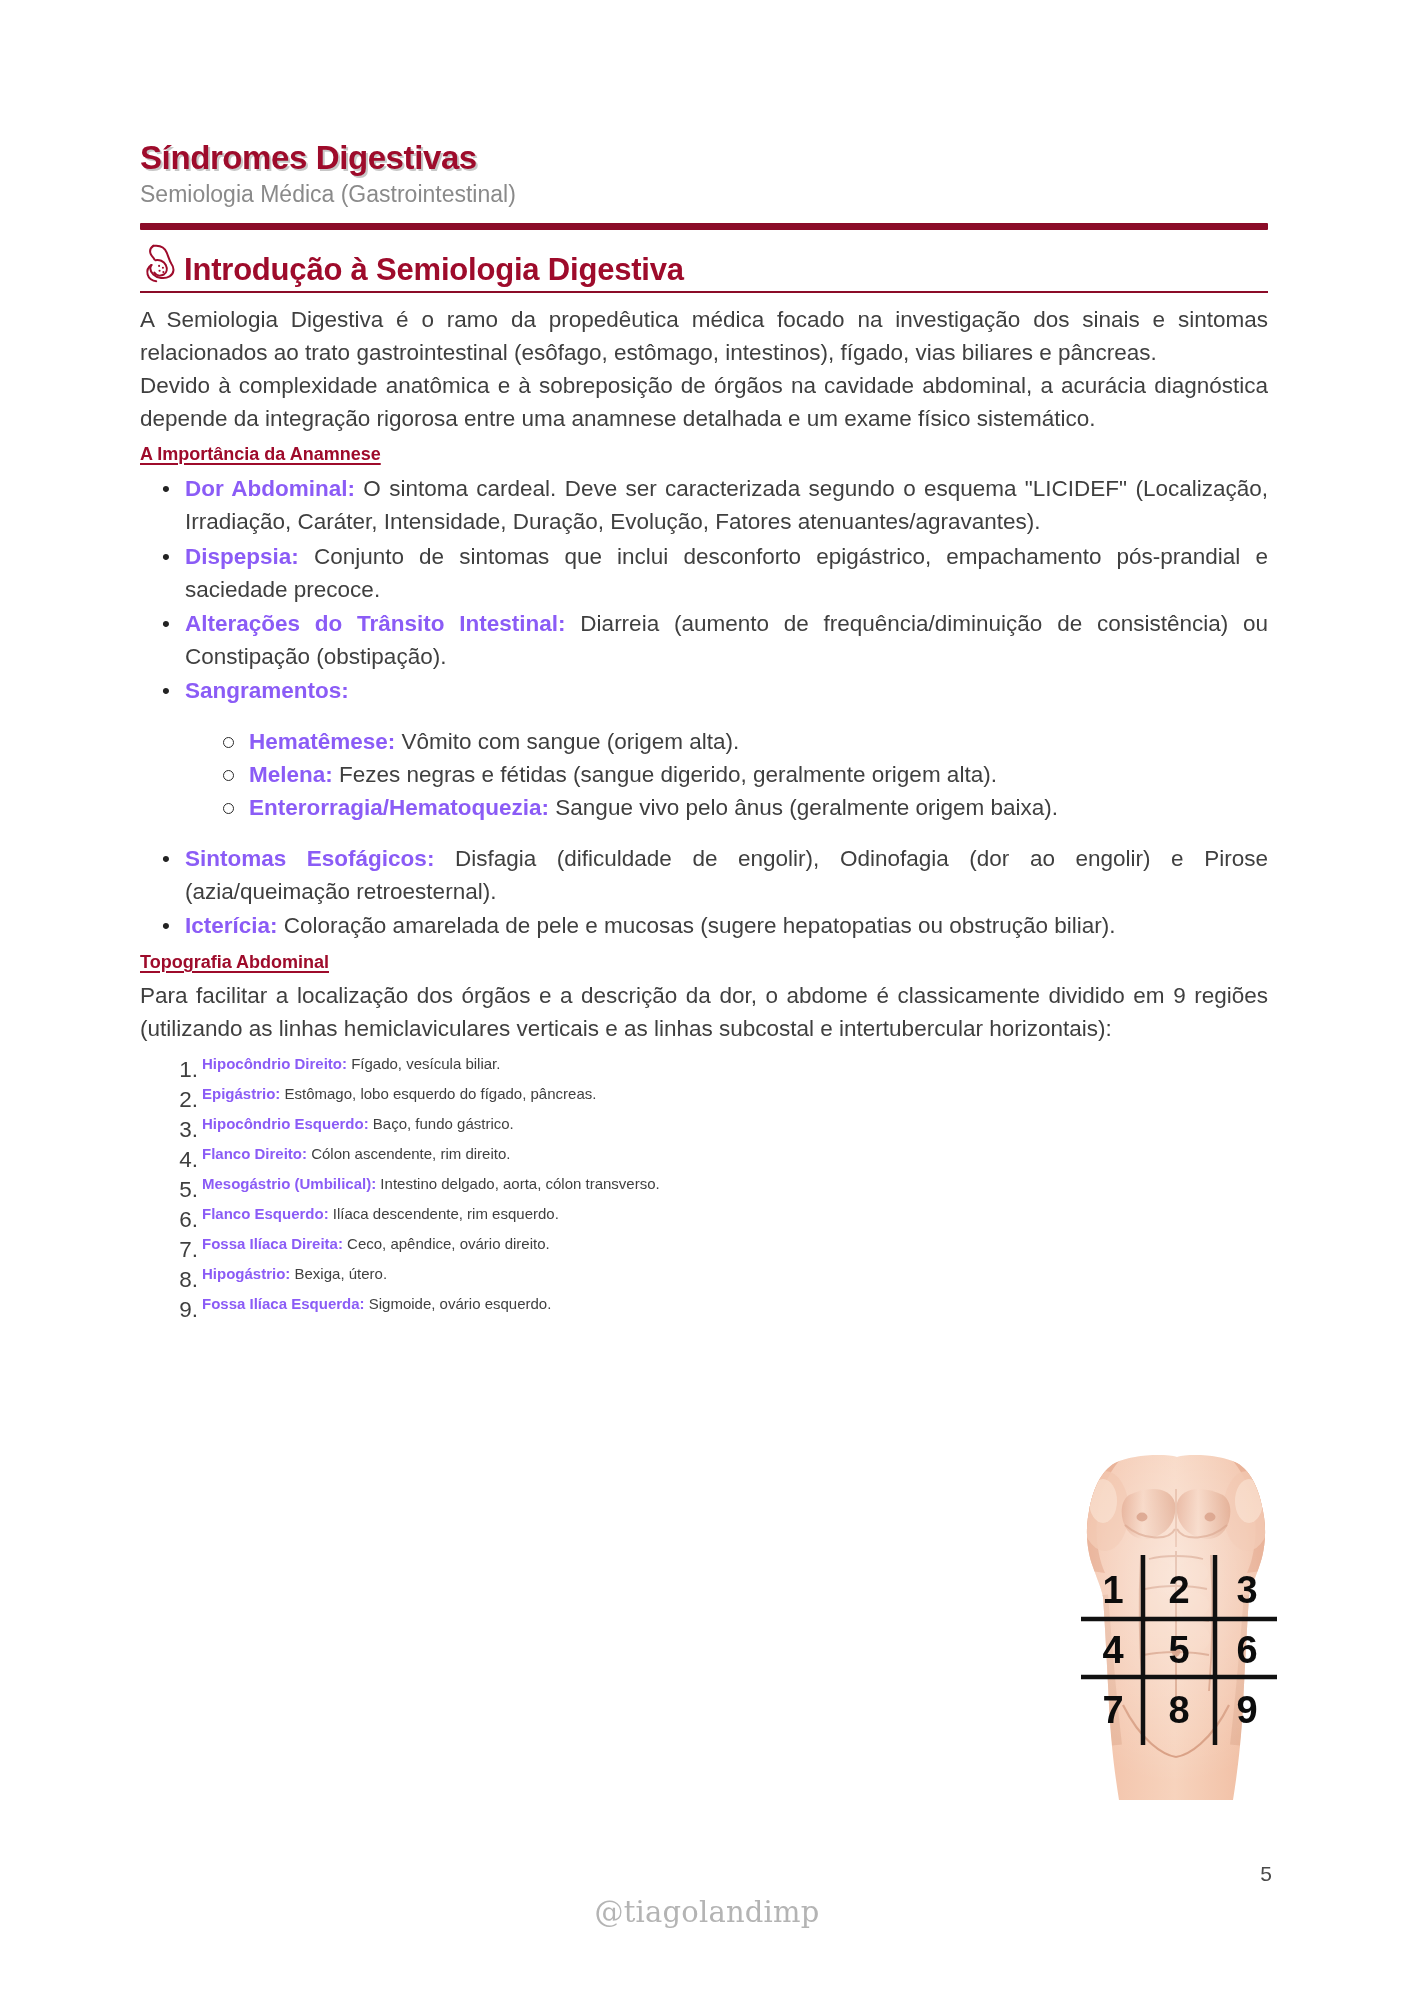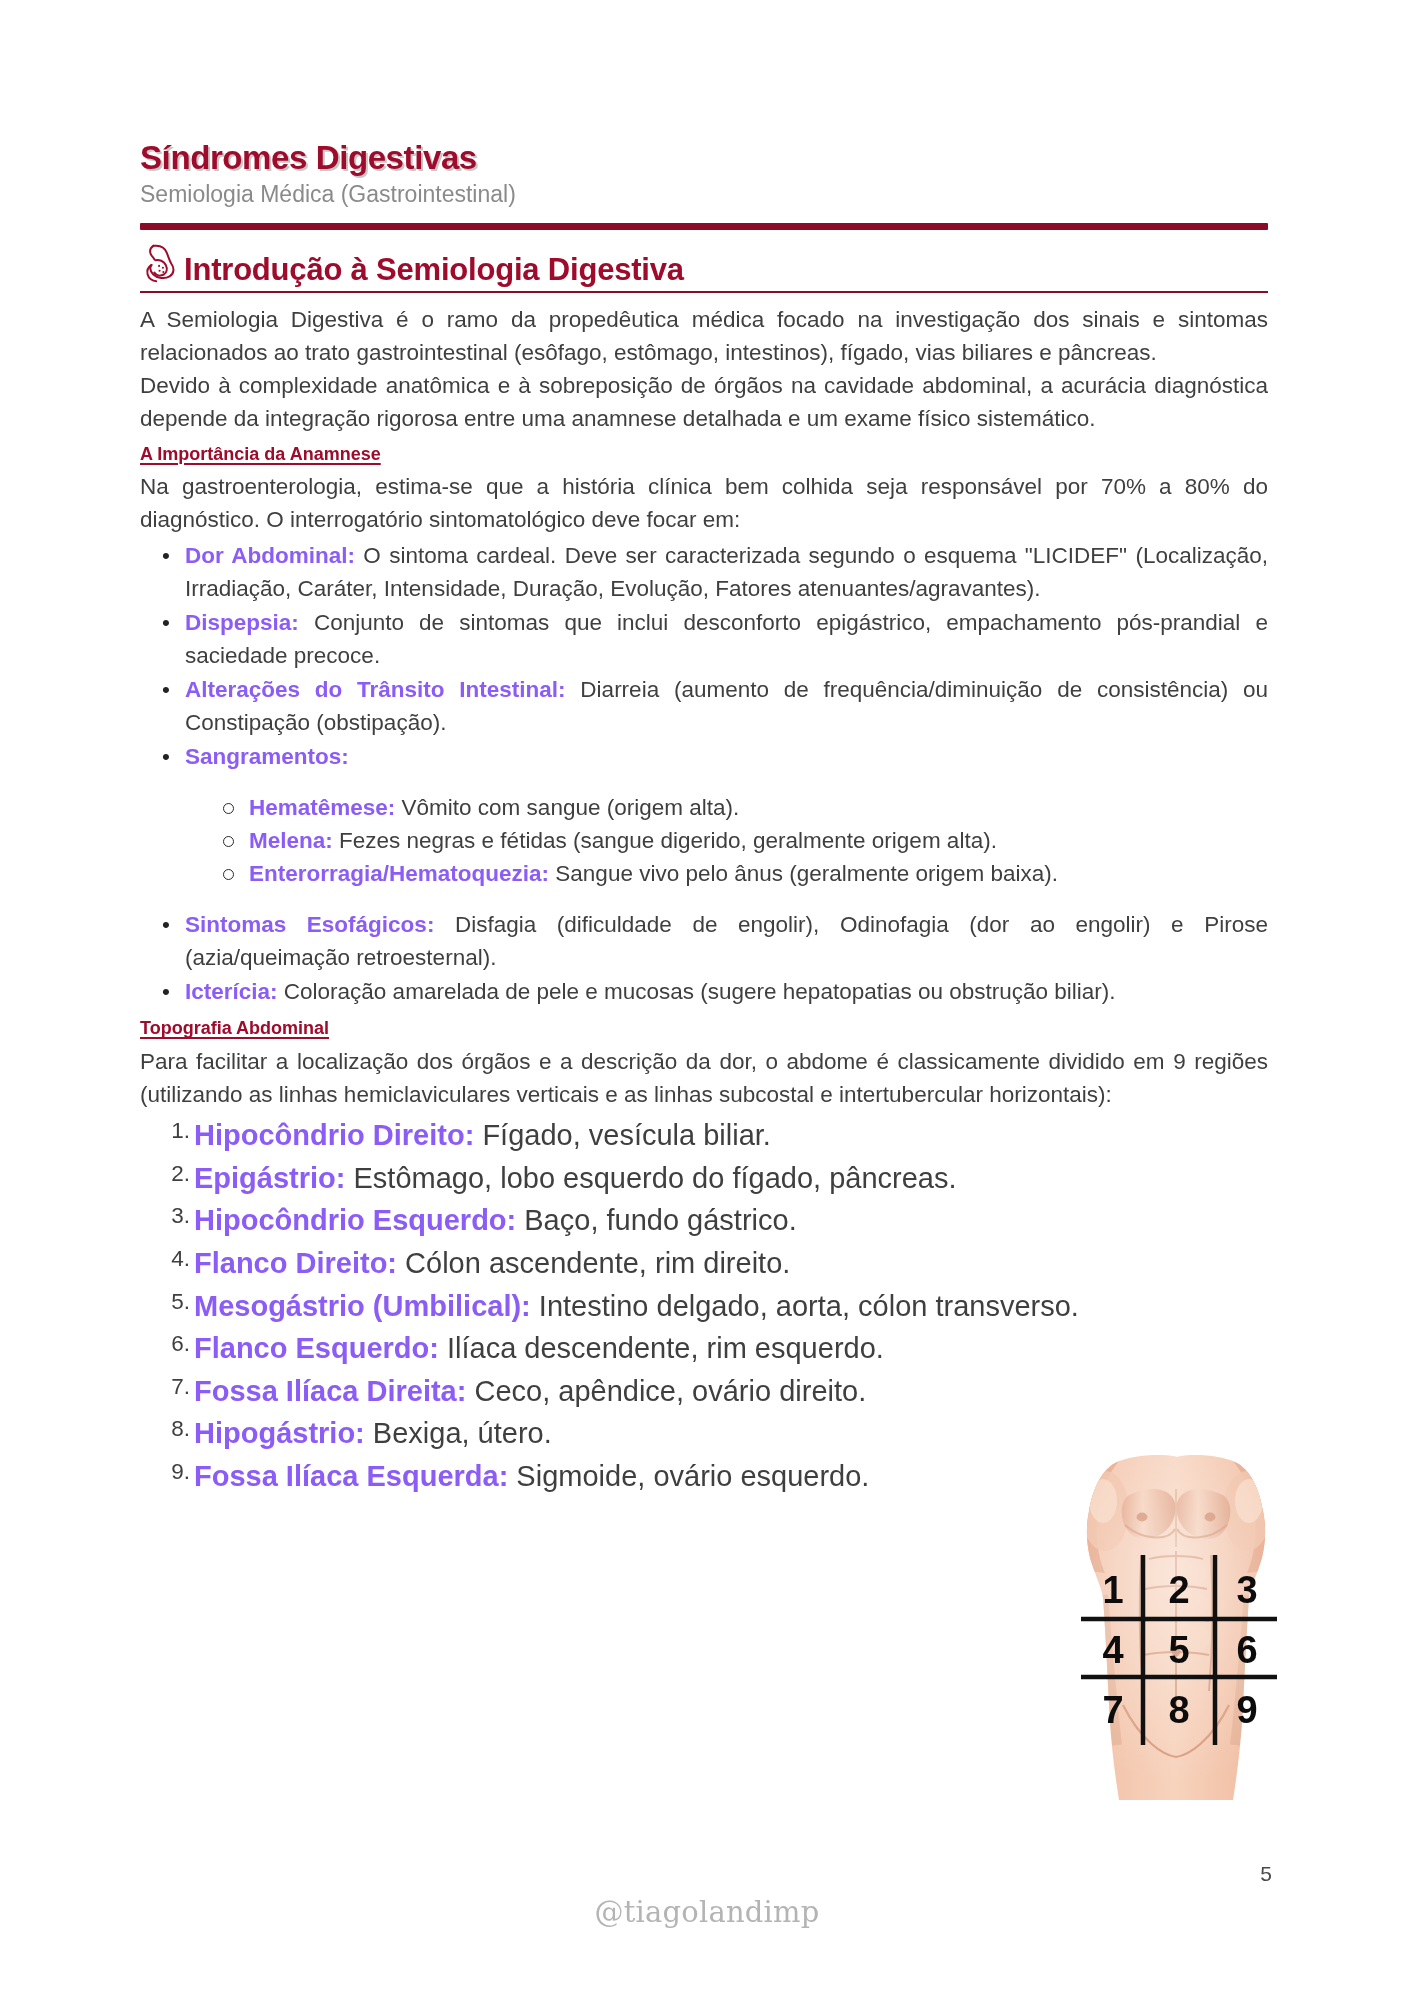--- a/index.html
+++ b/index.html
@@ -160,24 +160,24 @@
   ol.numbered {
     list-style: none;
     counter-reset: topo;
     margin: 3px 0 0 0;
     padding: 0;
   }
   ol.numbered > li {
     counter-increment: topo;
     position: relative;
     padding-left: 54px;
-    font-size: 29px;
+    font-size: 15px;
     line-height: 1.47;
     color: #3f3f3f;
-    margin: 0;
+    margin: 8px;
   }
   ol.numbered > li::before {
     content: counter(topo) ".";
     position: absolute;
     left: 16px;
     top: 0;
     width: 34px;
     text-align: right;
     color: #3f3f3f;
     font-size: 22.5px;
@@ -245,21 +245,20 @@
       <span class="section-title">Introdução à Semiologia Digestiva</span>
     </div>
     <div class="rule-thin"></div>
 
     <p class="body">A Semiologia Digestiva é o ramo da propedêutica médica focado na investigação dos sinais e sintomas relacionados ao trato gastrointestinal (esôfago, estômago, intestinos), fígado, vias biliares e pâncreas.</p>
     <p class="body">Devido à complexidade anatômica e à sobreposição de órgãos na cavidade abdominal, a acurácia diagnóstica depende da integração rigorosa entre uma anamnese detalhada e um exame físico sistemático.</p>
 
     <span class="sub-head-wrap">
       <h3 class="sub-head">A Importância da Anamnese</h3>
     </span>
-    <p class="body">Na gastroenterologia, estima-se que a história clínica bem colhida seja responsável por 70% a 80% do diagnóstico. O interrogatório sintomatológico deve focar em:</p>
 
     <ul class="bullets">
 
       <li>
         <span class="dot">•</span>
         <span class="lead">Dor Abdominal:</span><span> O sintoma cardeal. Deve ser caracterizada segundo o esquema "LICIDEF" (Localização, Irradiação, Caráter, Intensidade, Duração, Evolução, Fatores atenuantes/agravantes).</span>
       </li>
 
       <li>
         <span class="dot">•</span>

